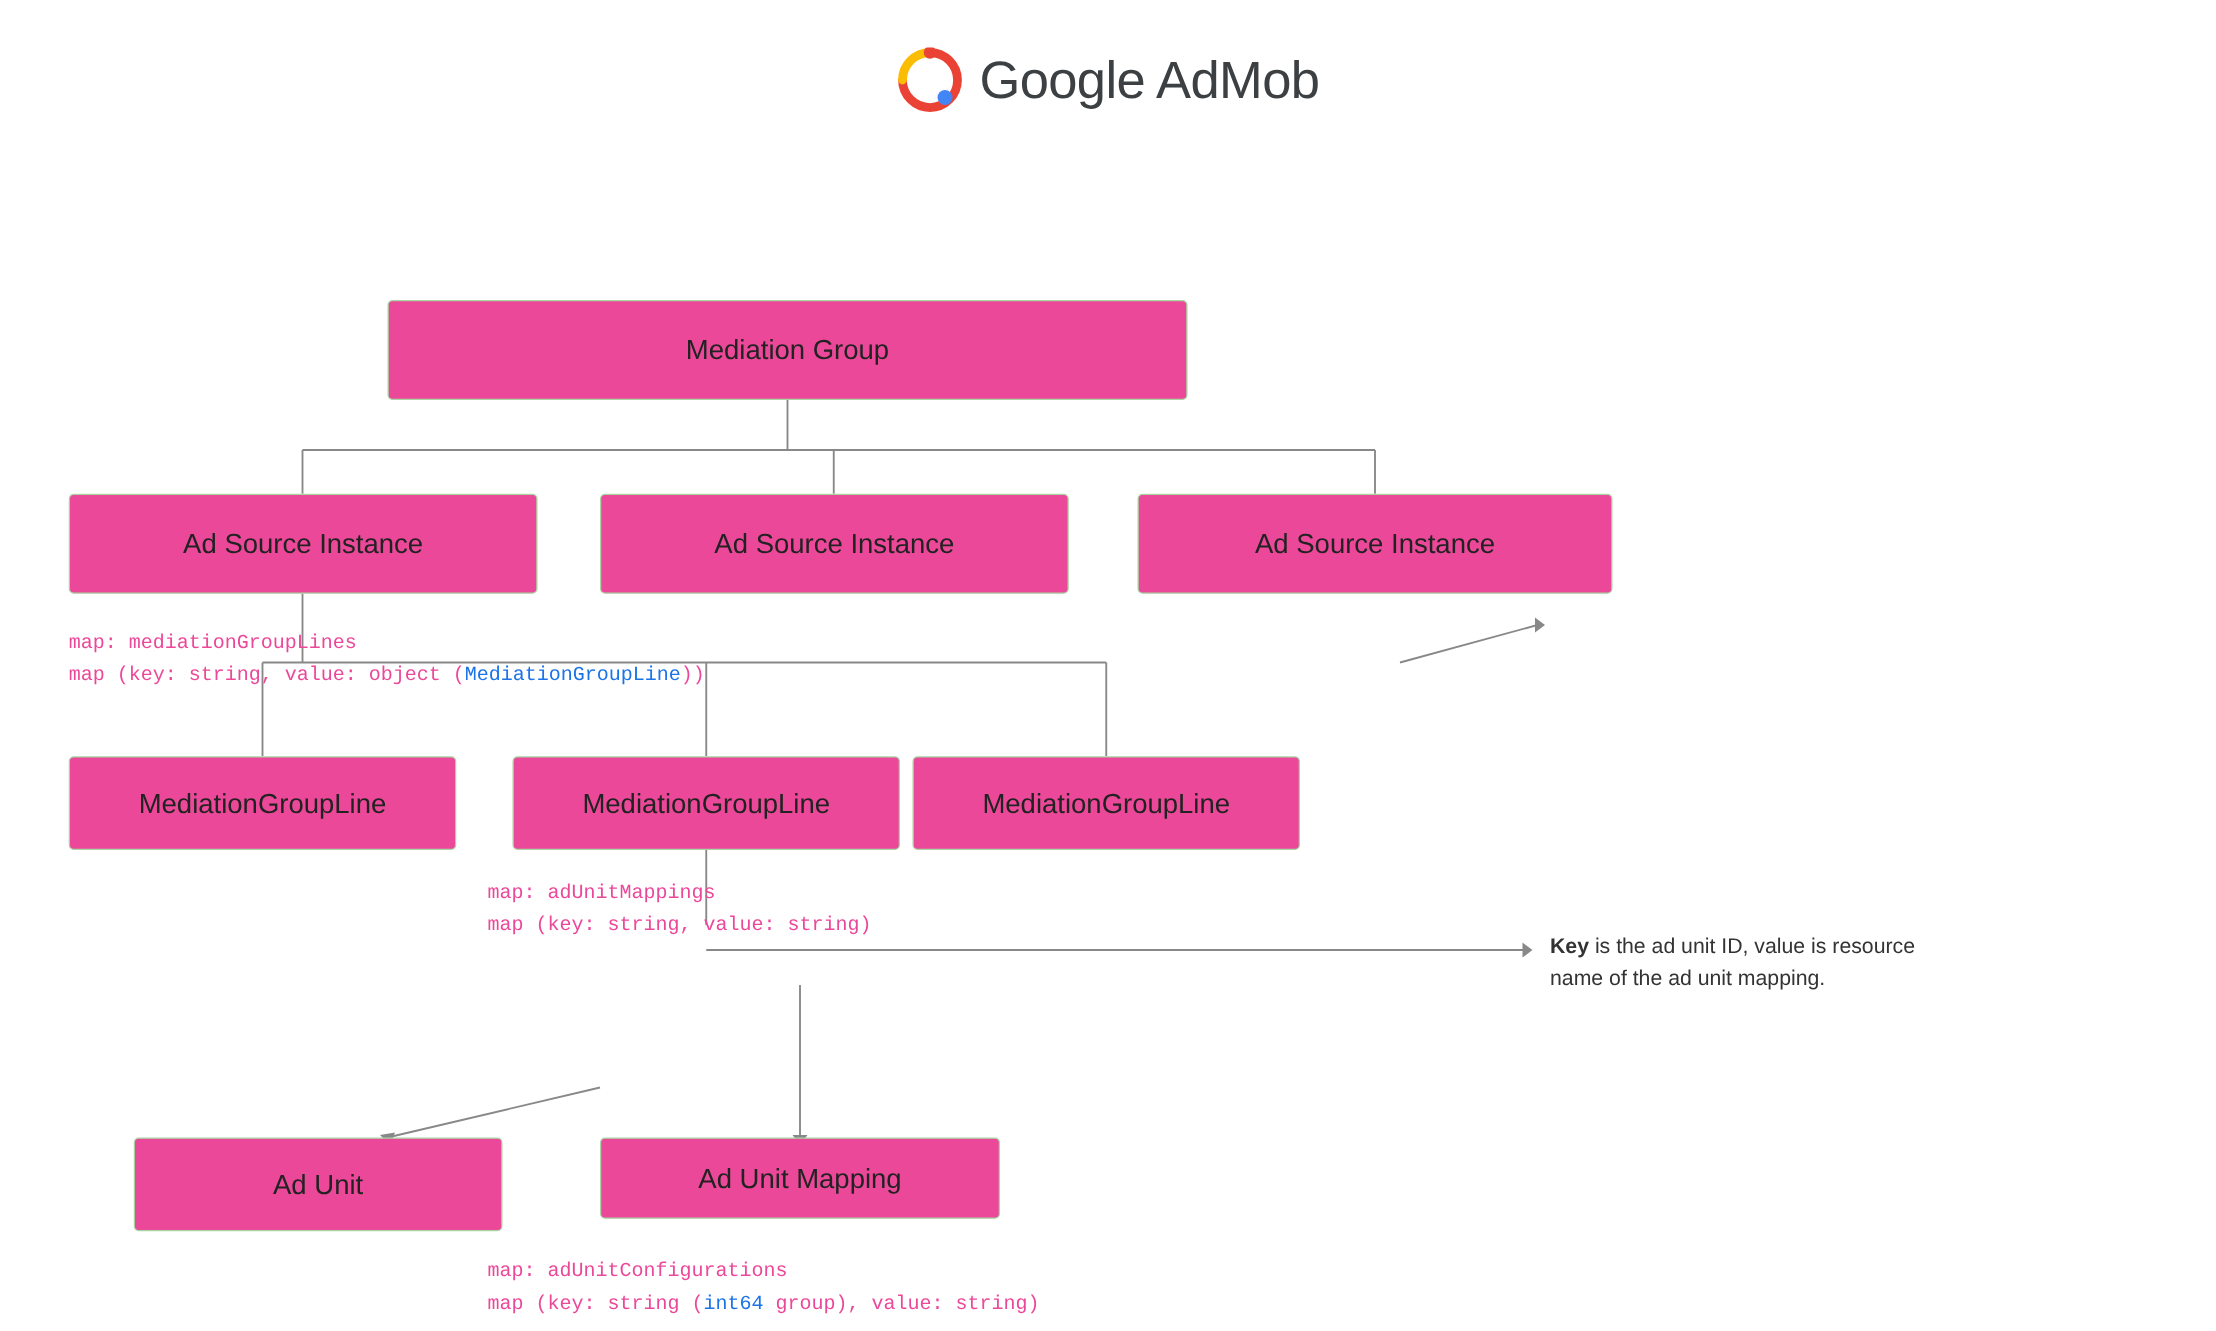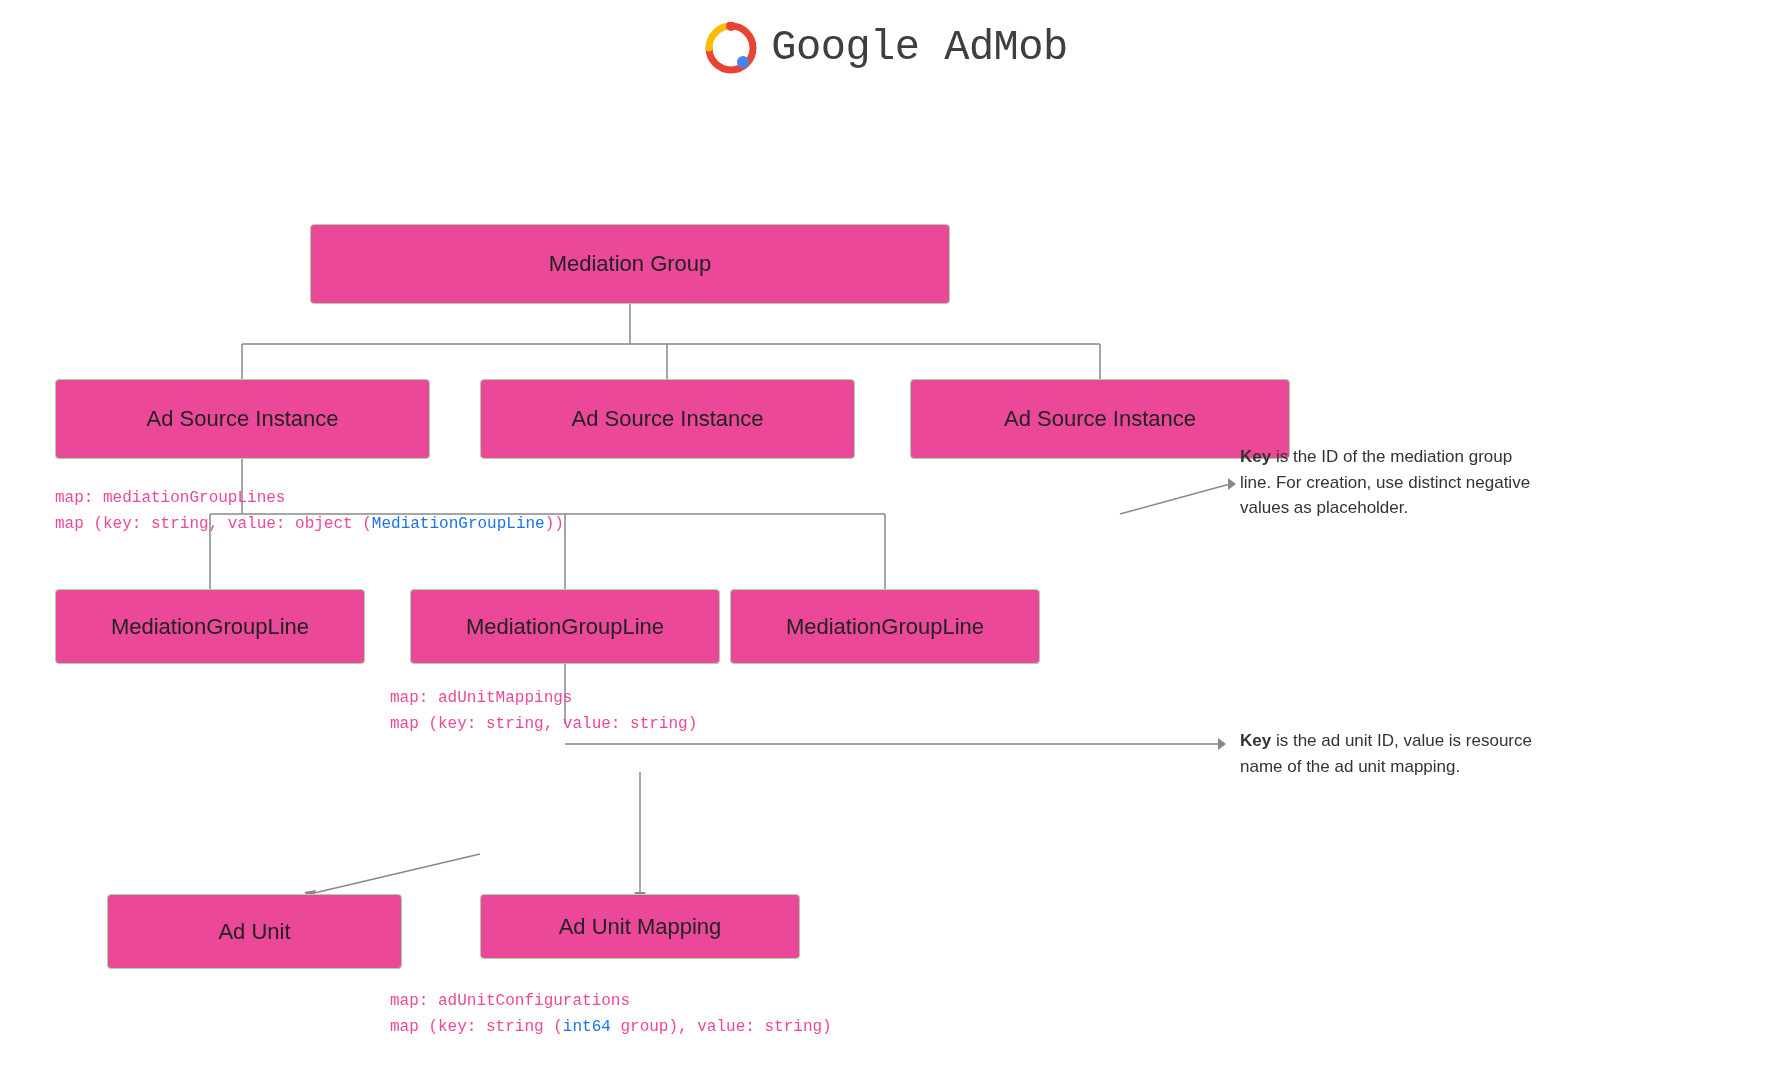--- a/index.html
+++ b/index.html
@@ -10,23 +10,22 @@
       min-height: 1065px;
       position: relative;
       overflow: hidden;
     }
 
     
     .header {
       display: flex;
       align-items: center;
       justify-content: center;
-      padding: 22px 0 20px;
+      padding: 38px 0 20px;
       gap: 14px;
-      font-family: Liberation Mono, monospace;
     }
     .logo-icon {
       width: 52px;
       height: 52px;
     }
     .header-title {
       font-size: 42px;
       font-weight: 400;
       color: #3c4043;
       letter-spacing: -0.5px;
@@ -158,23 +157,20 @@
     <span>Ad Source Instance</span>
   </div>
 
   <div class="annotation" style="left:55px; top:390px;">
     <div><span class="code">map: mediationGroupLines</span></div>
     <div>
       <span class="code">map (key: string, value: object (</span><span class="code-blue">MediationGroupLine</span><span class="code">))</span>
     </div>
   </div>
 
-  <div class="annotation" style="left:1240px; top:350px; max-width:300px;">
-    <span class="label-bold">Key</span><span> is the ID of the mediation group line. For creation, use distinct negative values as placeholder.</span>
-  </div>
 
   <div class="box" style="left:55px; top:495px; width:310px; height:75px;">
     <span>MediationGroupLine</span>
   </div>
   <div class="box" style="left:410px; top:495px; width:310px; height:75px;">
     <span>MediationGroupLine</span>
   </div>
   <div class="box" style="left:730px; top:495px; width:310px; height:75px;">
     <span>MediationGroupLine</span>
   </div>

